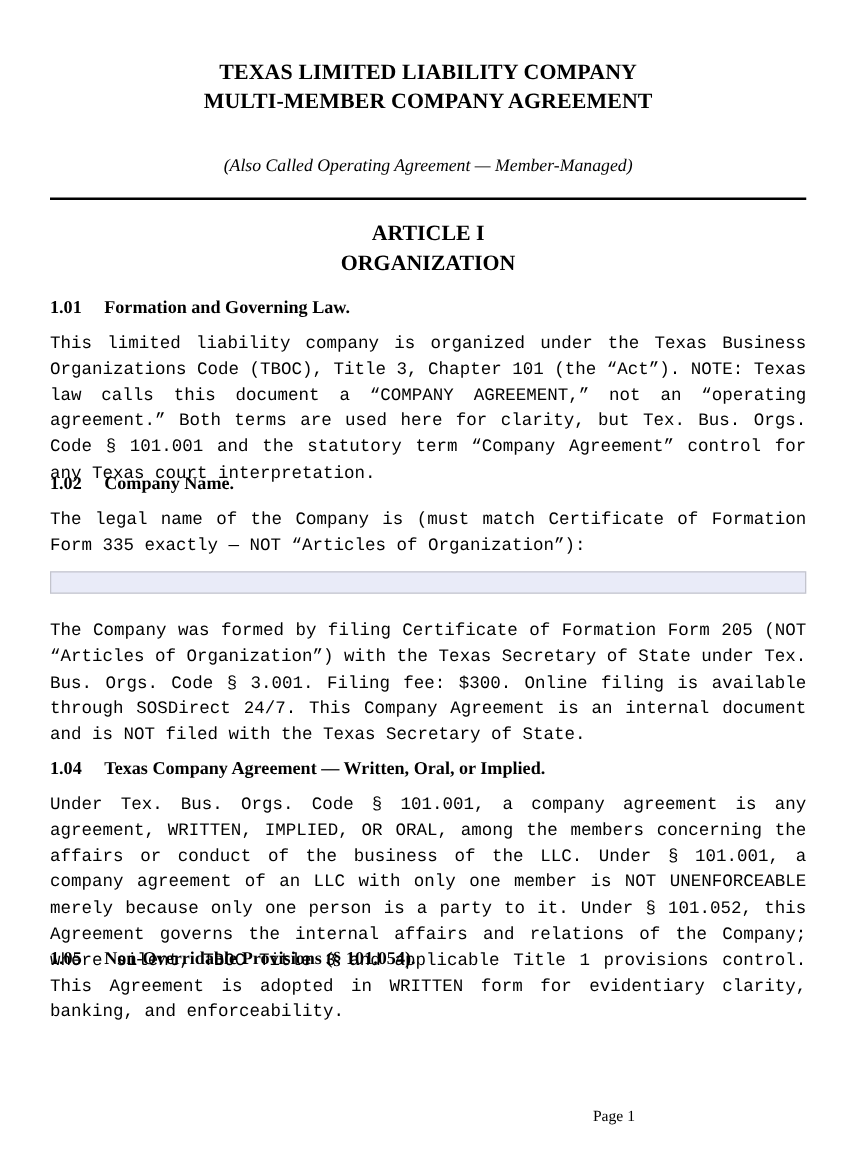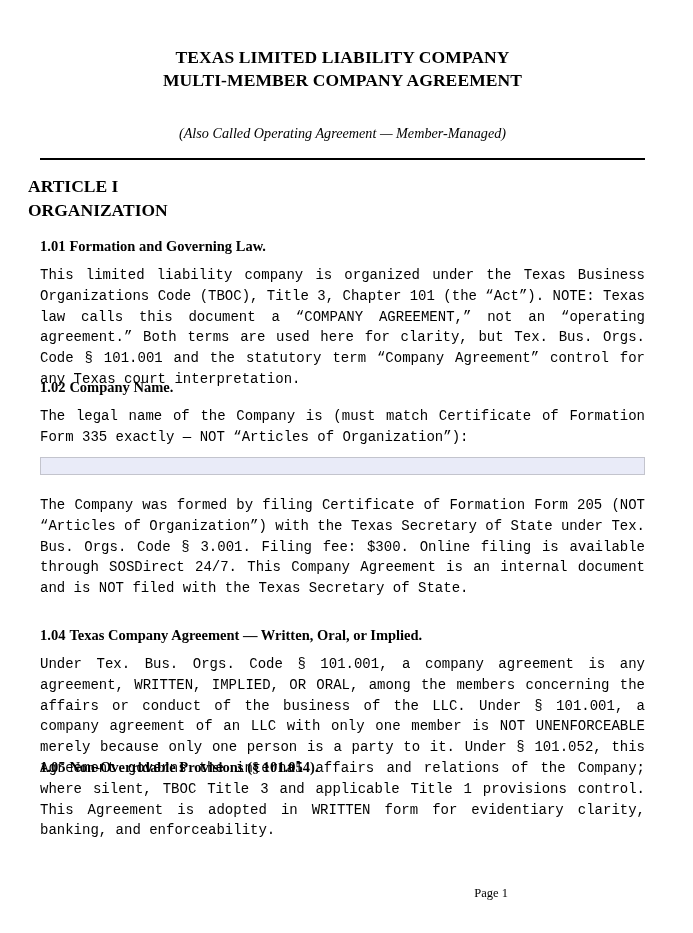--- a/index.html
+++ b/index.html
@@ -45,41 +45,42 @@
     .rule {
       position: absolute;
       left: 40px;
       width: 605px;
       top: 158px;
       height: 2px;
       background: #000000;
     }
     .article {
       position: absolute;
-      left: 28px;
+      left: 40px;
       width: 605px;
       top: 174px;
+      text-align: center;
       font-weight: bold;
       font-size: 17.5px;
       line-height: 24px;
     }
     .section {
       position: absolute;
       left: 40px;
       width: 605px;
     }
     .section-heading {
       font-weight: bold;
       font-size: 14.5px;
       line-height: 18px;
       margin: 0;
     }
     .section-num {
       display: inline-block;
-      margin-right: 4px;
+      margin-right: 18px;
     }
     .section-body {
       font-size: 14px;
       line-height: 20.8px;
       text-align: justify;
       margin-top: 10px;
       font-family: Liberation Mono, monospace;
     }
     .name-field {
       display: block;
@@ -128,21 +129,21 @@
   <div class="section" style="top: 378px;">
     <h3 class="section-heading"><span class="section-num">1.02</span><span>Company Name.</span></h3>
     <div class="section-body">The legal name of the Company is (must match Certificate of Formation Form 335 exactly — NOT “Articles of Organization”):</div>
     <input type="text" class="name-field" value="" style="">
   </div>
 
   <div class="section" style="top: 485px;">
     <div class="section-body">The Company was formed by filing Certificate of Formation Form 205 (NOT “Articles of Organization”) with the Texas Secretary of State under Tex. Bus. Orgs. Code § 3.001. Filing fee: $300. Online filing is available through SOSDirect 24/7. This Company Agreement is an internal document and is NOT filed with the Texas Secretary of State.</div>
   </div>
 
-  <div class="section" style="top: 626px;">
+  <div class="section" style="top: 606px;">
     <h3 class="section-heading"><span class="section-num">1.04</span><span>Texas Company Agreement — Written, Oral, or Implied.</span></h3>
     <div class="section-body">Under Tex. Bus. Orgs. Code § 101.001, a company agreement is any agreement, WRITTEN, IMPLIED, OR ORAL, among the members concerning the affairs or conduct of the business of the LLC. Under § 101.001, a company agreement of an LLC with only one member is NOT UNENFORCEABLE merely because only one person is a party to it. Under § 101.052, this Agreement governs the internal affairs and relations of the Company; where silent, TBOC Title 3 and applicable Title 1 provisions control. This Agreement is adopted in WRITTEN form for evidentiary clarity, banking, and enforceability.</div>
   </div>
 
   <div class="section" style="top: 758px;">
     <h3 class="section-heading"><span class="section-num">1.05</span><span>Non-Overridable Provisions (§ 101.054).</span></h3>
   </div>
 
   <div class="page-number">Page 1</div>
 

